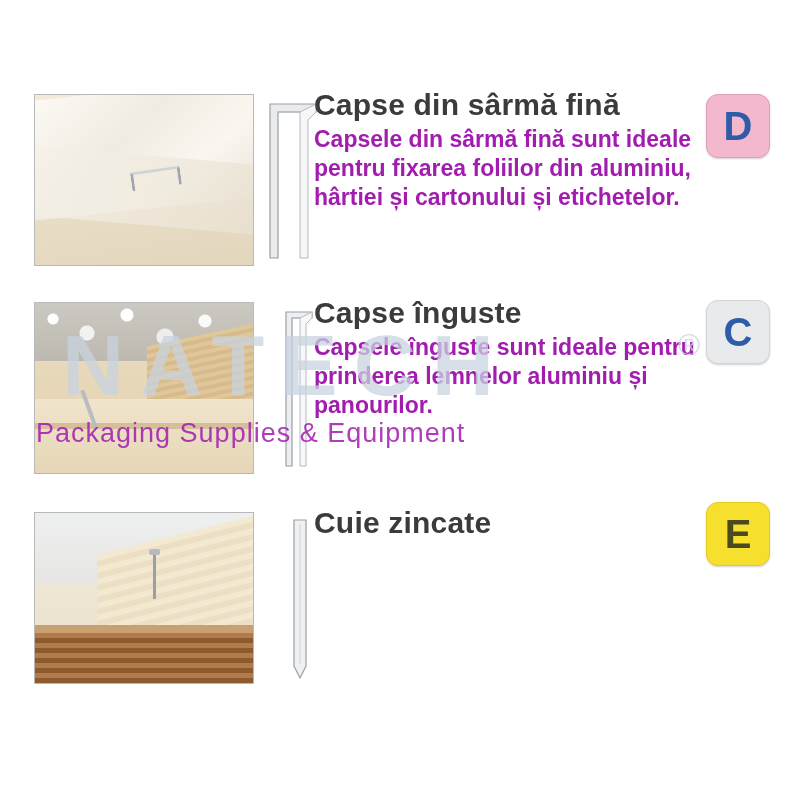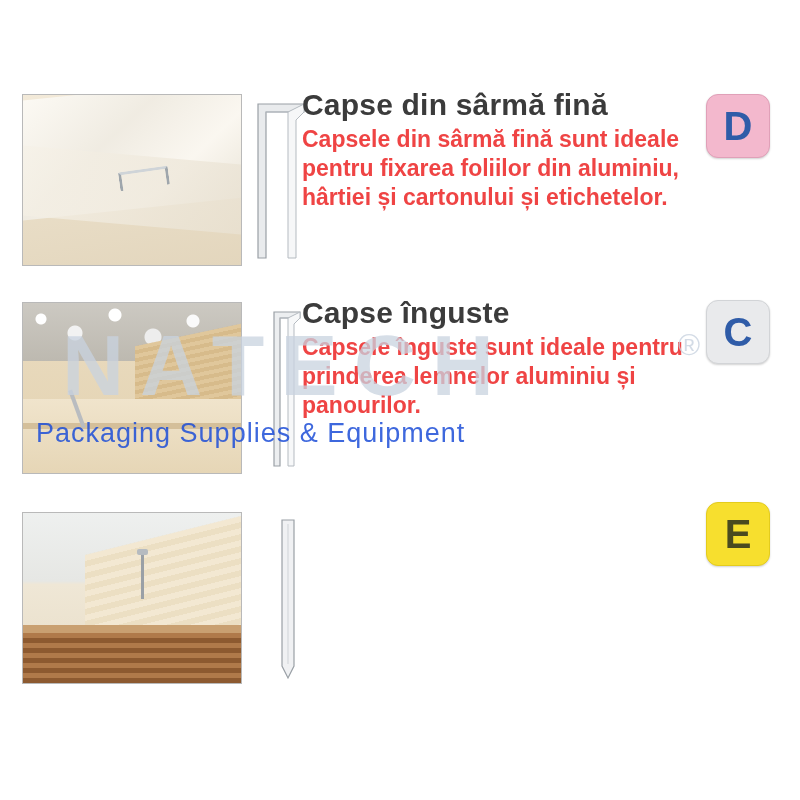--- a/index.html
+++ b/index.html
@@ -43,29 +43,29 @@
     top: 28px;
     font-size: 30px;
     color: #c9d3e0;
     opacity: 0.8;
   }
   .wm-sub {
     position: absolute;
     left: 36px;
     top: 118px;
     font-size: 27px;
-    color: #1d4ed8;
+    color: #a21caf;
     opacity: 0.85;
     letter-spacing: 1px;
   }
 
   
   .row {
     position: absolute;
-    left: 4px;
+    left: 16px;
     width: 656px;
     height: 200px;
     z-index: 2;
   }
   #row-0 { top: 80px; }
   #row-1 { top: 288px; }
   #row-2 { top: 498px; }
 
   .photo {
     position: absolute;
@@ -138,21 +138,21 @@
     font-size: 30px;
     font-weight: bold;
     color: #3b3b3b;
     line-height: 1.15;
     margin: 0 0 2px 0;
     letter-spacing: .2px;
   }
   .f-desc {
     font-size: 23px;
     font-weight: bold;
-    color: #ef4444;
+    color: #a21caf;
     line-height: 1.28;
     margin: 0;
   }
 
   
   .badge {
     position: absolute;
     width: 62px;
     height: 62px;
     border-radius: 12px;
@@ -245,17 +245,18 @@
   </div>
 
   <div class="fastener">
     <svg width="64" height="166" viewBox="0 0 64 166">
       <polygon points="32,4 44,4 44,150 38,162 32,150" fill="#f0f1f3" stroke="#9aa0a6" stroke-width="1.2"></polygon>
       <line x1="38" y1="8" x2="38" y2="148" stroke="#cfd3d7" stroke-width="1"></line>
     </svg>
   </div>
 
   <div class="textblock">
+    <h2 class="f-title">Cuie zincate</h2>
   </div>
 </div>
 <div class="badge" id="badge-2" style="background: rgb(247, 223, 46); color: rgb(74, 74, 31); border: 1px solid rgb(228, 204, 28);">
   <span>E</span>
 </div>
 
 </body></html>

